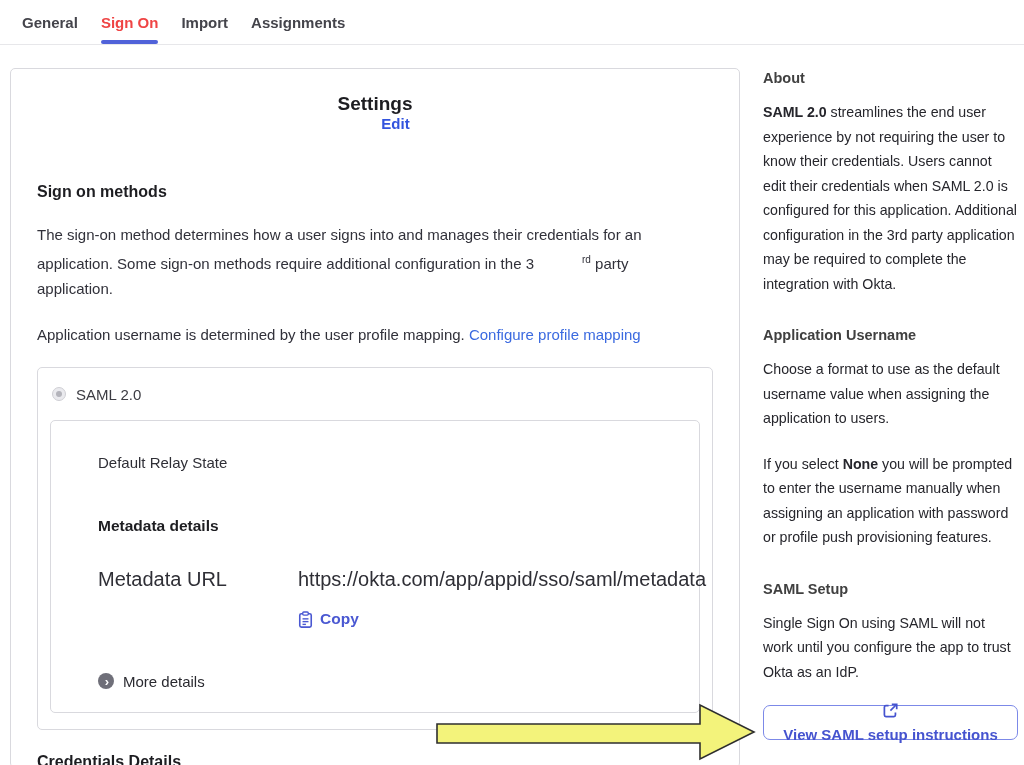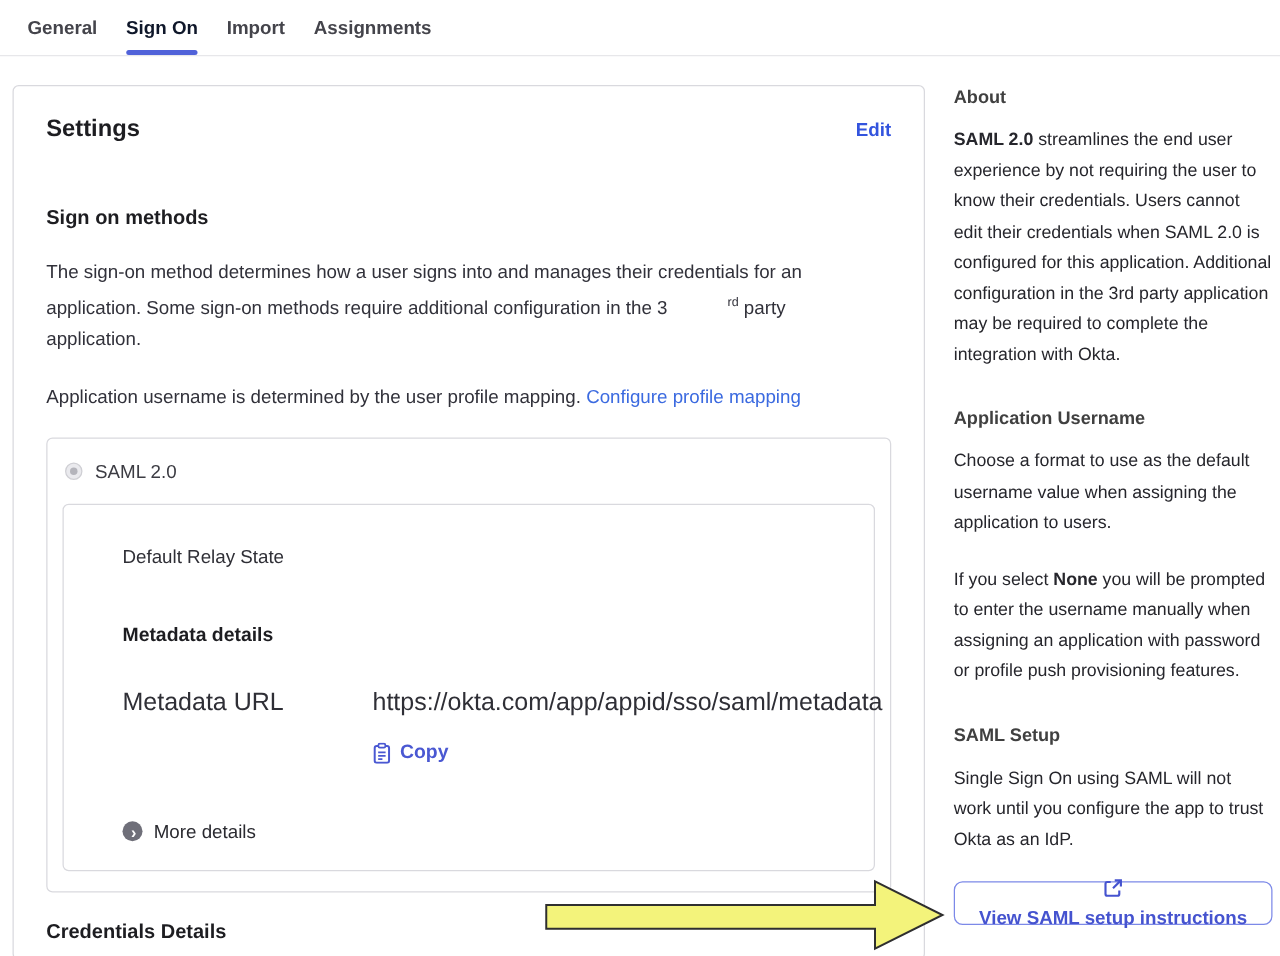--- a/index.html
+++ b/index.html
@@ -13,34 +13,35 @@
   
   .tabbar {
     position:absolute; top:0; left:0; width:1024px; height:45px;
     border-bottom:1px solid #e7e7ea;
     display:flex; align-items:stretch; padding-left:22px; gap:23px;
   }
   .tab {
     position:relative; display:flex; align-items:center;
     font-size:15px; font-weight:700; color:#44444b; cursor:pointer;
   }
-  .tab.active { color:#0f172a; }
+  .tab.active { color:#ef4444; }
   .tab.active::after {
     content:""; position:absolute; left:0; right:0; bottom:0; height:4px;
     background:#5062d9; border-radius:2px;
   }
 
   
   .card {
     position:absolute; left:10px; top:68px; width:730px; height:700px;
     background:#fff; border:1px solid #d9d9de; border-radius:5px;
   }
   .card-header {
     display:flex; justify-content:space-between; align-items:center;
     margin:24px 26px 0;
+    flex-direction:column;
   }
   .settings-title { font-size:19px; font-weight:700; }
   .edit-link { font-size:15px; font-weight:700; color:#3354de; cursor:pointer;padding-left:41px; }
 
   .section-title { margin:51px 26px 0; font-size:16px; font-weight:700; }
   .para { margin:21px 26px 0; font-size:15px; line-height:25px; color:#31313a; max-width:665px; }
   .para sup { font-size:10px;padding-left:48px; }
   .text-link { color:#3b6ae0; cursor:pointer; }
 
   .saml-box {

